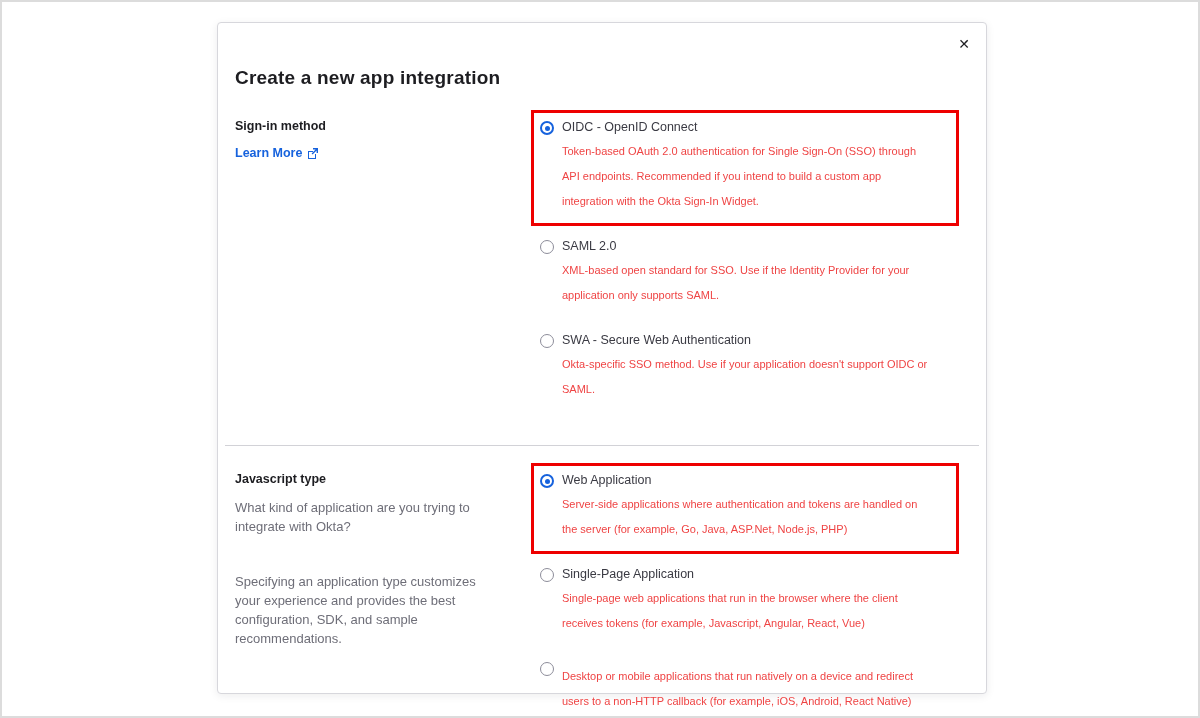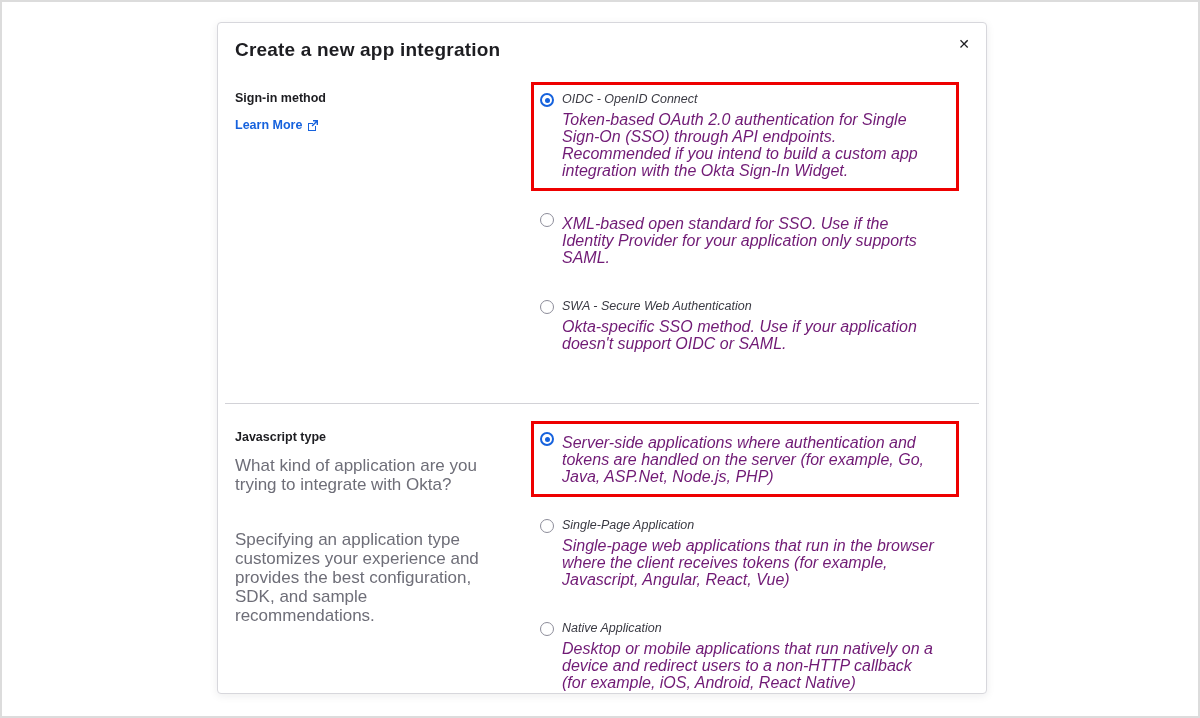--- a/index.html
+++ b/index.html
@@ -35,21 +35,21 @@
     right: 16px;
     border: none;
     background: transparent;
     color: #1d1d21;
     font-size: 14px;
     line-height: 14px;
     cursor: pointer;
     font-family: inherit;
   }
   .dialog-title {
-    margin-top: 16px;
+    margin-top: 44px;
     font-size: 19px;
     font-weight: bold;
     letter-spacing: 0.2px;
     color: #1d1d21;
   }
   .section {
     display: flex;
     align-items: flex-start;
     margin-top: 21px;
   }
@@ -71,34 +71,33 @@
     margin-top: 13px;
     font-size: 12.5px;
     font-weight: bold;
     color: #1662dd;
     text-decoration: none;
     cursor: pointer;
     justify-content: center;
   }
   .help-text {
     margin-top: 12px;
-    font-size: 17px;
+    font-size: 13px;
     line-height: 19px;
     color: #6e6e78;
   }
   .help-text + .help-text { margin-top: 36px; }
   .option {
     display: flex;
     align-items: flex-start;
     gap: 8px;
     border: 3px solid transparent;
     padding: 6px 22px 9px 6px;
-    margin-bottom: 11px;
-    cursor: pointer;
-    font-style: italic;
+    margin-bottom: 3px;
+    cursor: pointer;
   }
   .option.highlighted { border-color: #ee0000; }
   .radio {
     flex: 0 0 14px;
     width: 14px;
     height: 14px;
     margin-top: 2px;
     border-radius: 50%;
     border: 1.5px solid #8d8d9a;
     background: #ffffff;
@@ -116,23 +115,23 @@
     background: #1662dd;
   }
   .opt-text { flex: 1 1 auto; min-width: 0; }
   .opt-label {
     font-size: 12.5px;
     color: #3a3a43;
     line-height: 16px;
   }
   .opt-desc {
     margin-top: 4px;
-    font-size: 16px;
-    line-height: 17px;
-    color: #701a75;
+    font-size: 11px;
+    line-height: 25px;
+    color: #ef4444;
   }
   .divider {
     border: none;
     border-top: 1px solid #d2d2d7;
     margin: 28px -20px 0 -10px;
   }
   .section.apptype { margin-top: 17px; }
   .ext-icon { display: inline-block; }
 </style>
 </head>
@@ -160,20 +159,21 @@
         <div class="option highlighted">
           <span class="radio selected"></span>
           <div class="opt-text">
             <div class="opt-label">OIDC - OpenID Connect</div>
             <div class="opt-desc">Token-based OAuth 2.0 authentication for Single Sign-On (SSO) through API endpoints. Recommended if you intend to build a custom app integration with the Okta Sign-In Widget.</div>
           </div>
         </div>
         <div class="option">
           <span class="radio"></span>
           <div class="opt-text">
+            <div class="opt-label">SAML 2.0</div>
             <div class="opt-desc">XML-based open standard for SSO. Use if the Identity Provider for your application only supports SAML.</div>
           </div>
         </div>
         <div class="option">
           <span class="radio"></span>
           <div class="opt-text">
             <div class="opt-label">SWA - Secure Web Authentication</div>
             <div class="opt-desc">Okta-specific SSO method. Use if your application doesn't support OIDC or SAML.</div>
           </div>
         </div>
@@ -185,34 +185,34 @@
     <div class="section apptype">
       <div class="section-left">
         <div class="sec-label">Javascript type</div>
         <p class="help-text">What kind of application are you trying to integrate with Okta?</p>
         <p class="help-text">Specifying an application type customizes your experience and provides the best configuration, SDK, and sample recommendations.</p>
       </div>
       <div class="section-right">
         <div class="option highlighted">
           <span class="radio selected"></span>
           <div class="opt-text">
+            <div class="opt-label">Web Application</div>
             <div class="opt-desc">Server-side applications where authentication and tokens are handled on the server (for example, Go, Java, ASP.Net, Node.js, PHP)</div>
           </div>
         </div>
         <div class="option">
           <span class="radio"></span>
           <div class="opt-text">
             <div class="opt-label">Single-Page Application</div>
             <div class="opt-desc">Single-page web applications that run in the browser where the client receives tokens (for example, Javascript, Angular, React, Vue)</div>
           </div>
         </div>
         <div class="option">
           <span class="radio"></span>
           <div class="opt-text">
-            <div class="opt-label">Native Application</div>
             <div class="opt-desc">Desktop or mobile applications that run natively on a device and redirect users to a non-HTTP callback (for example, iOS, Android, React Native)</div>
           </div>
         </div>
       </div>
     </div>
 
   </div>
 </div>
 
 </body></html>

